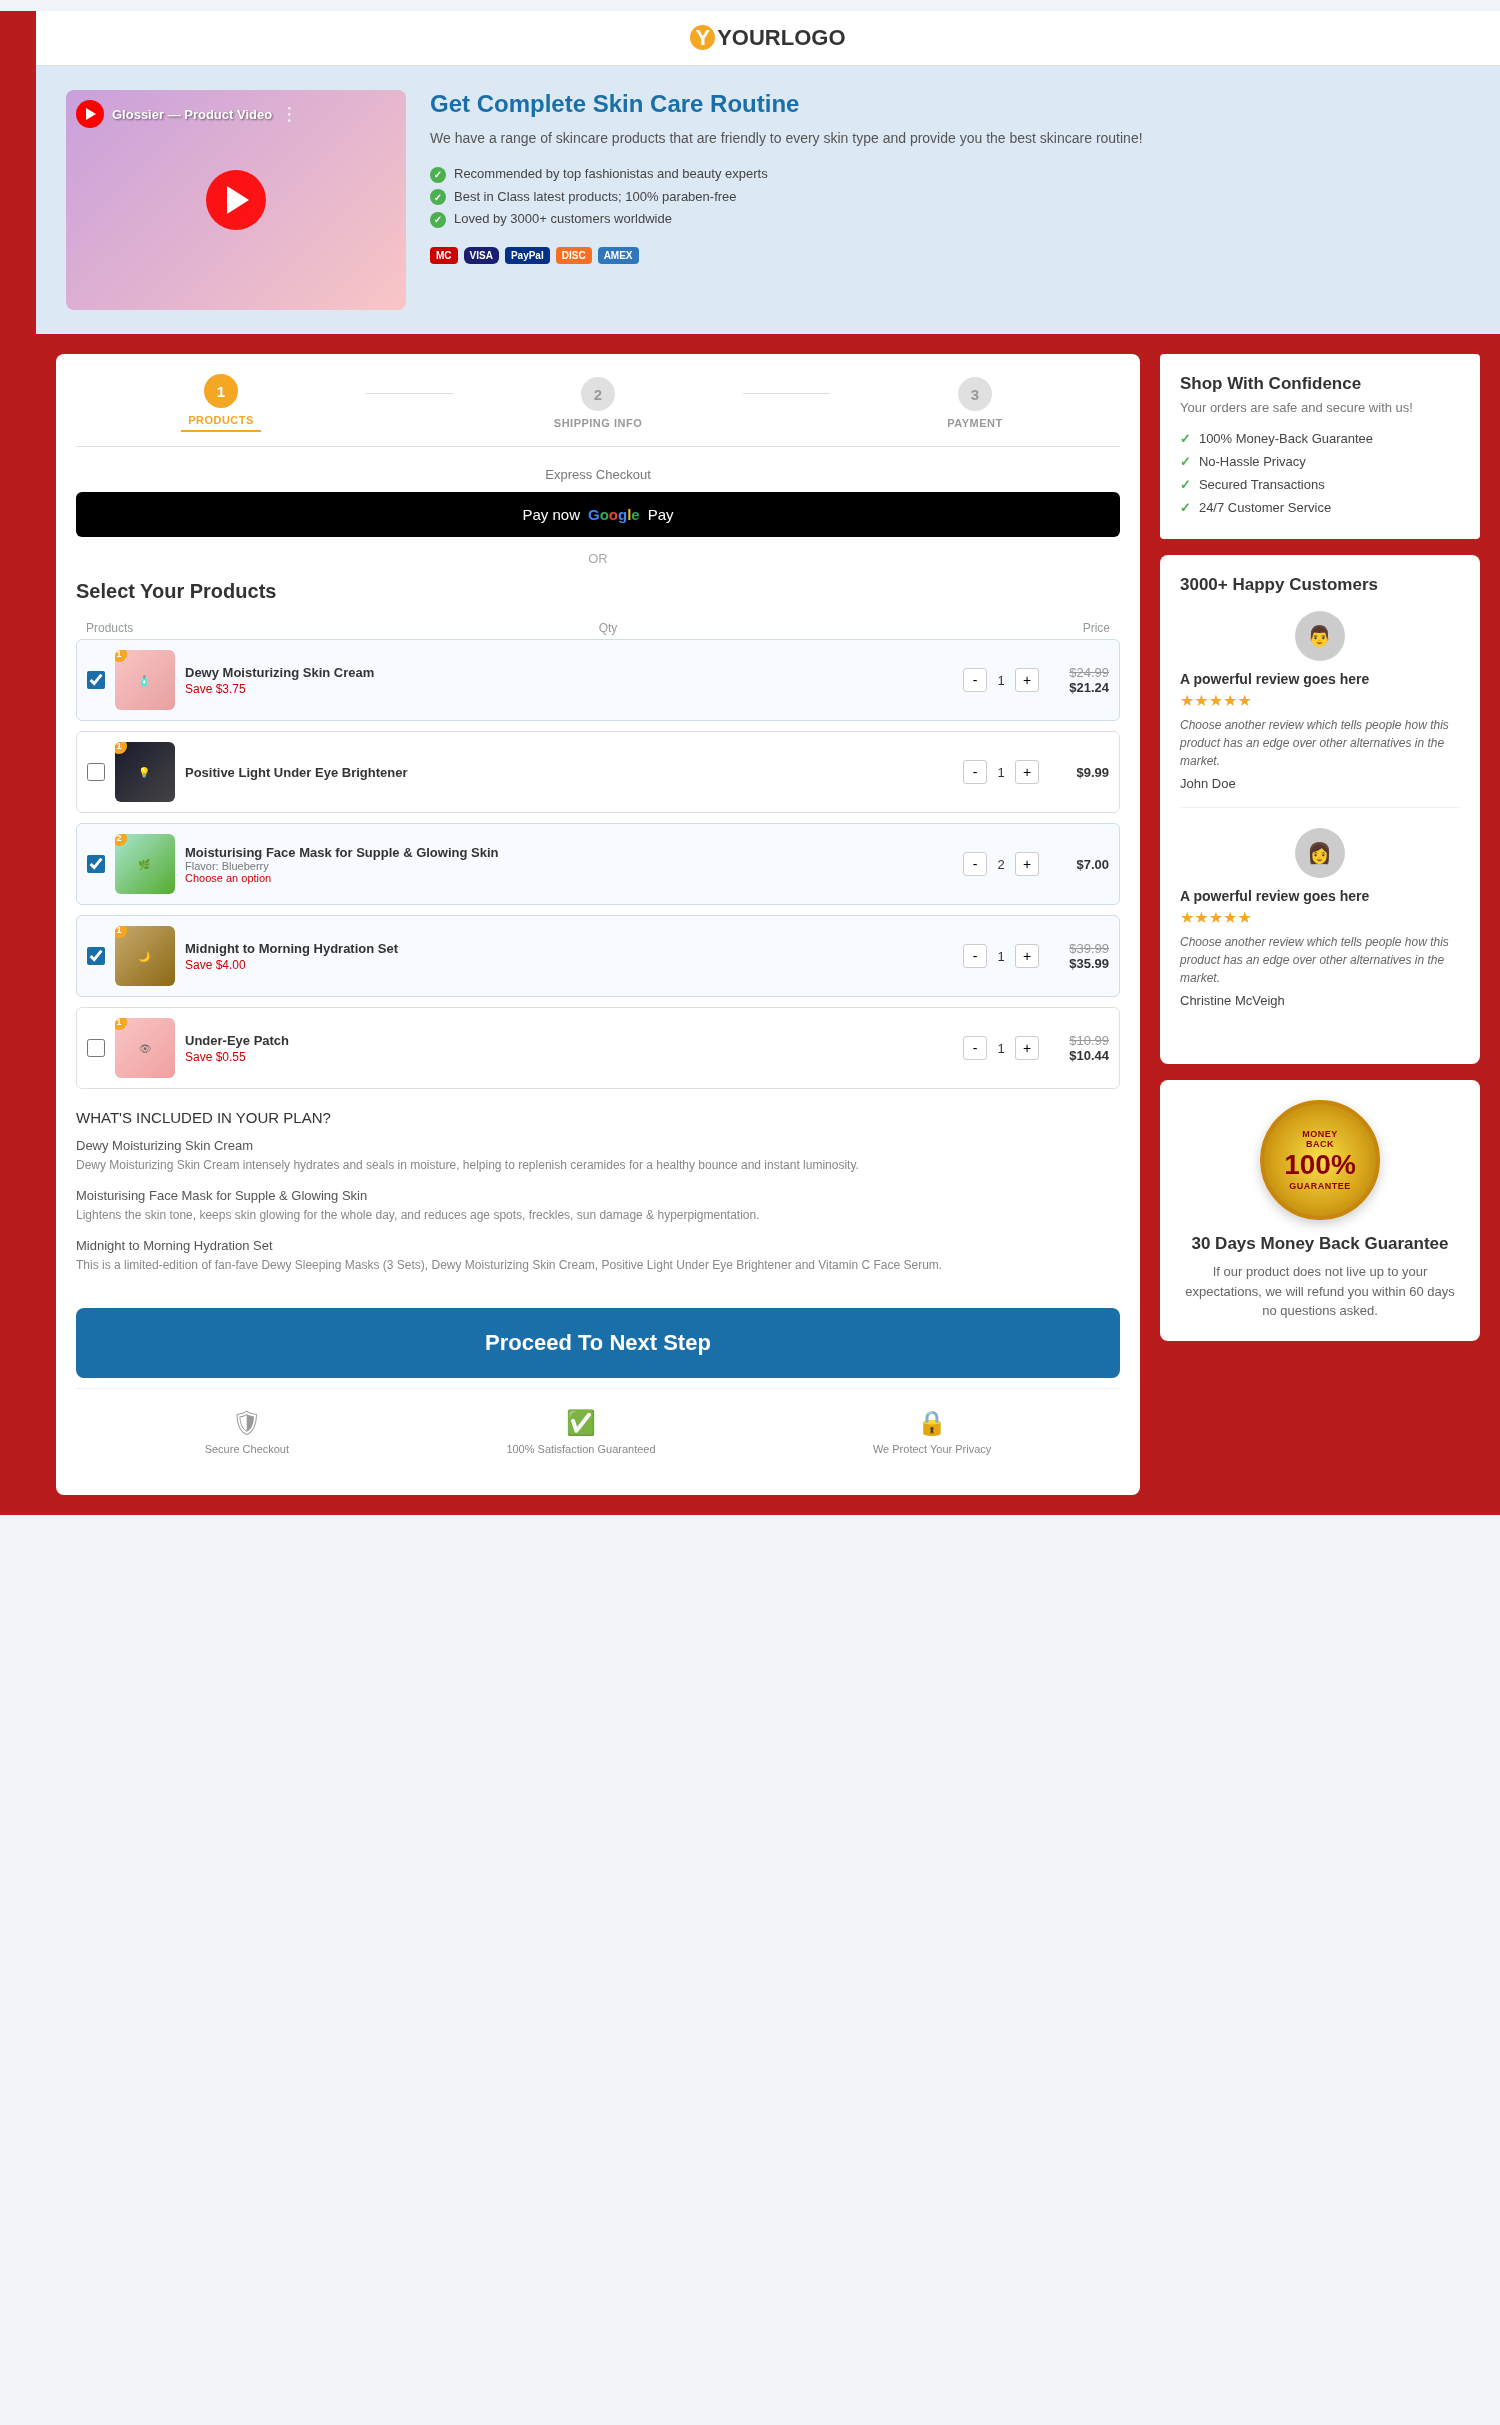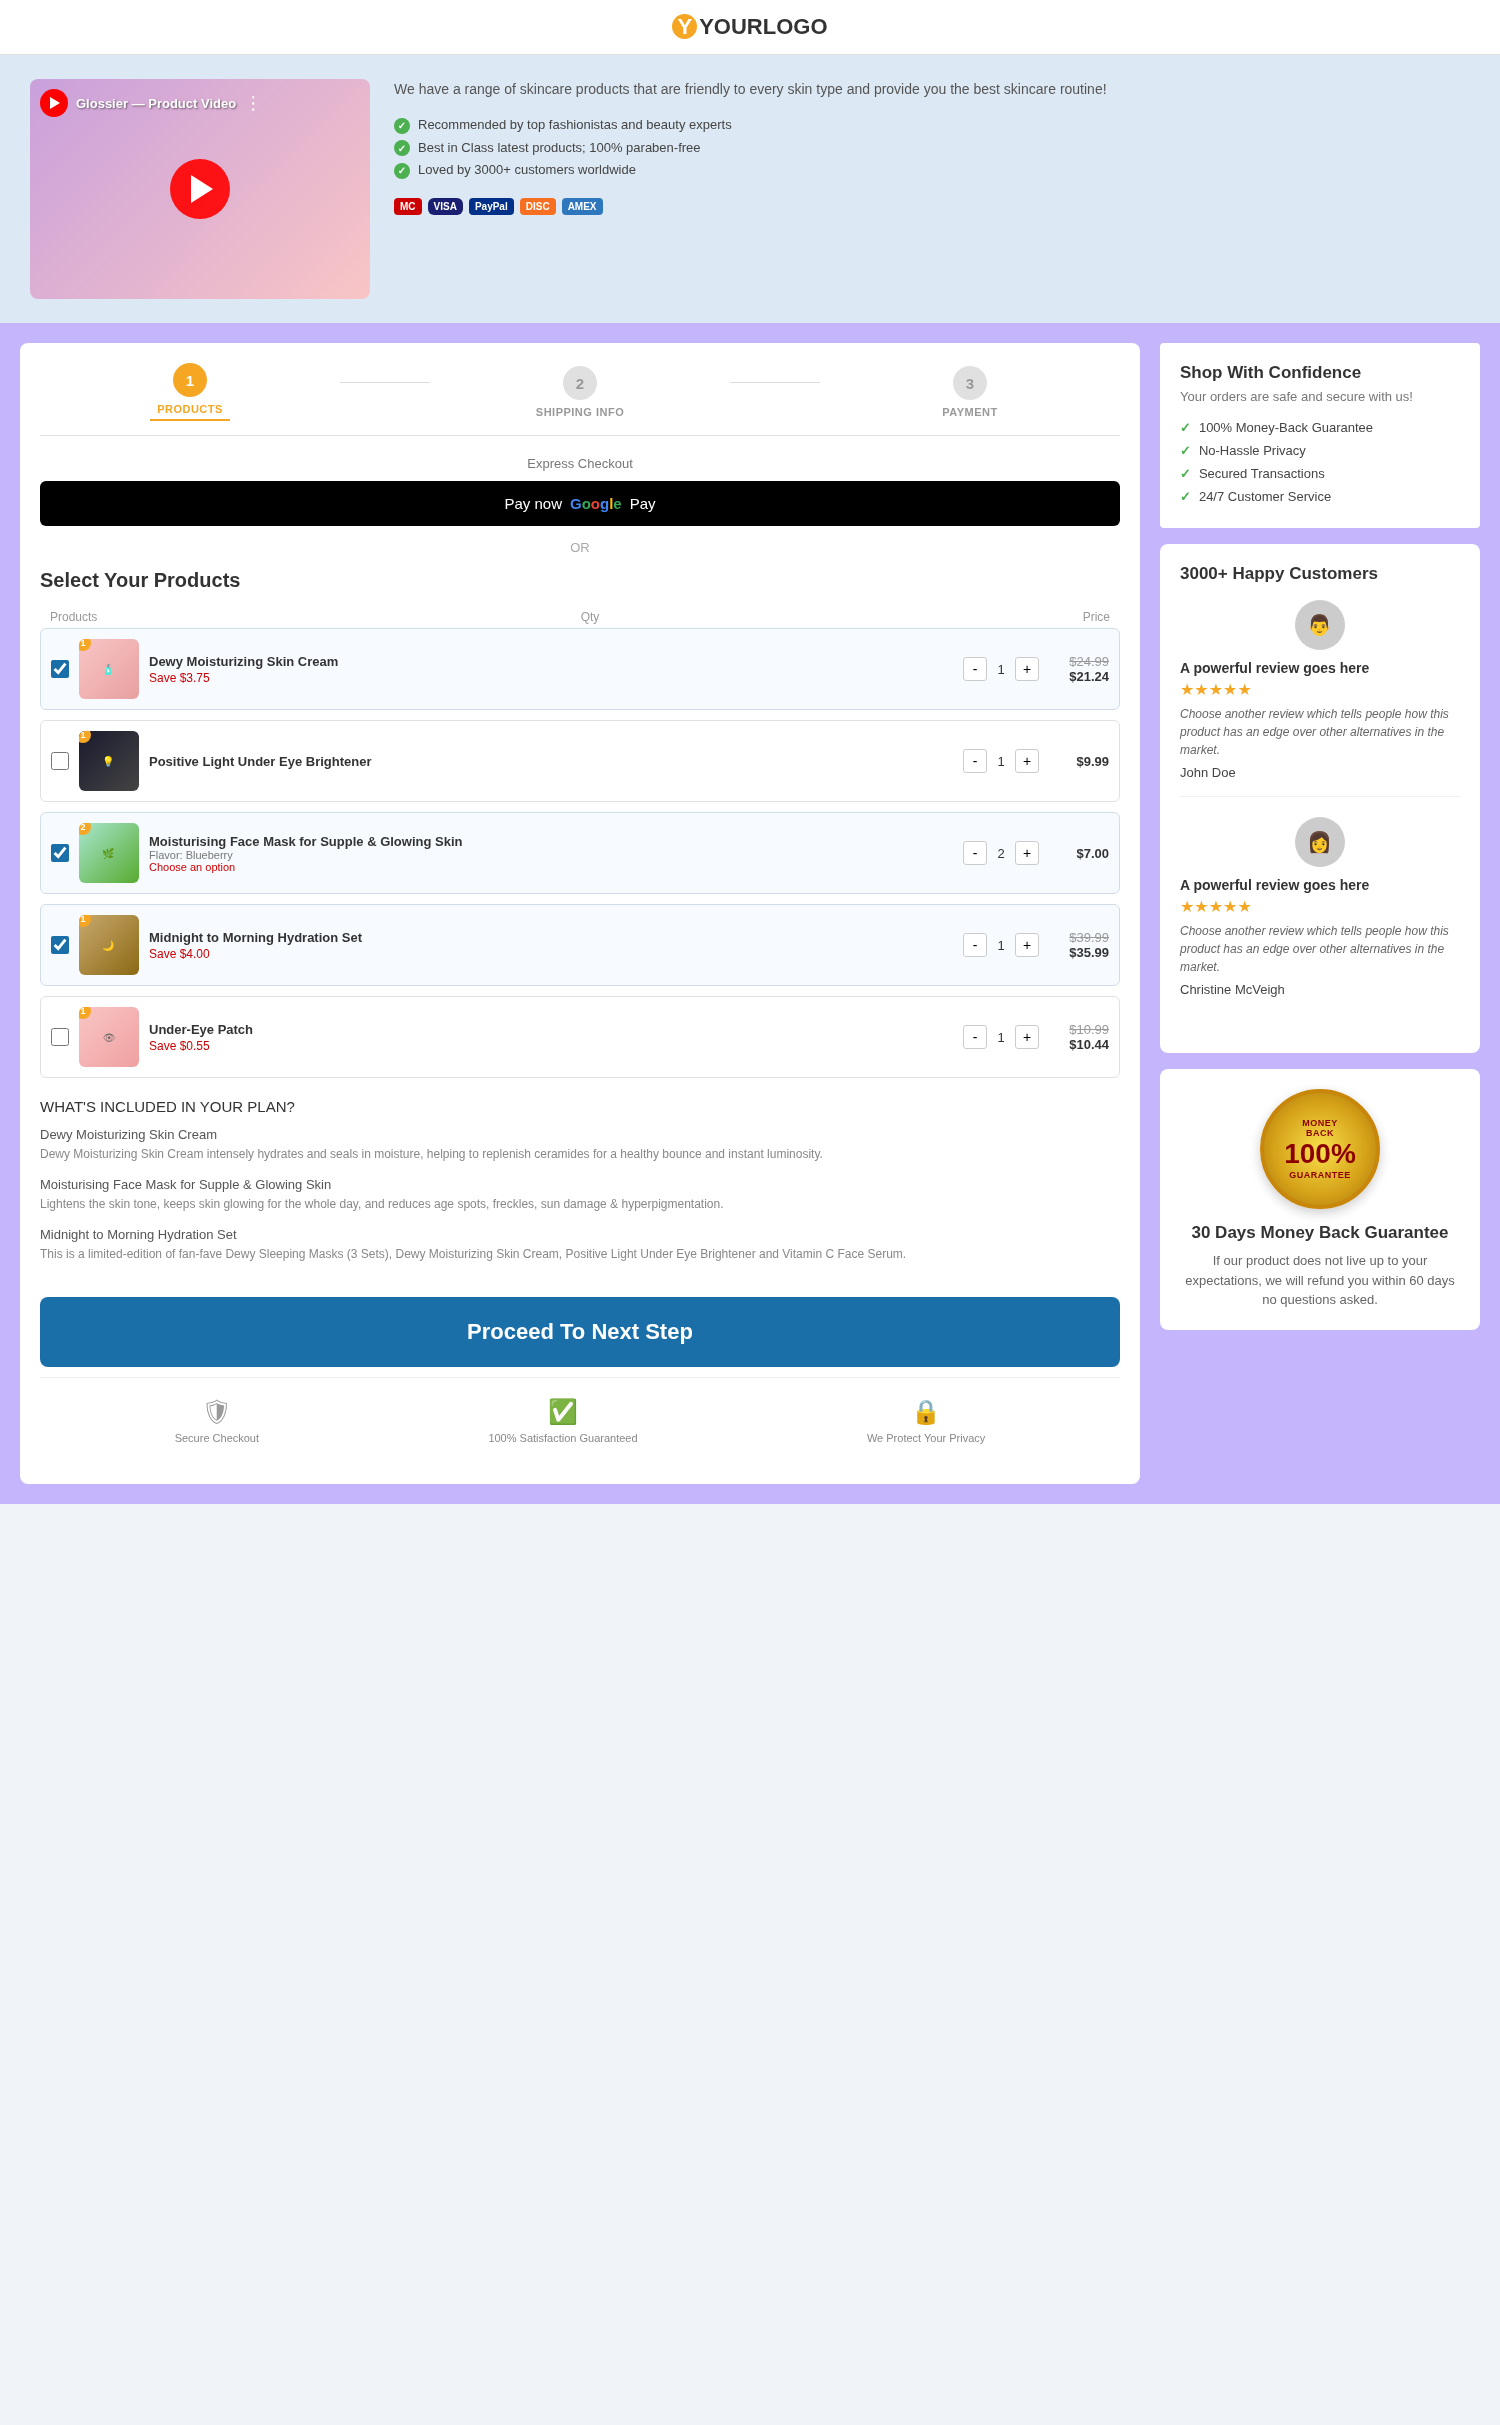--- a/index.html
+++ b/index.html
@@ -1,18 +1,18 @@
 <!DOCTYPE html>
 <html><head>
   <meta charset="utf-8">
   <style>
     * { box-sizing: border-box; margin: 0; padding: 0; }
     body { font-family: Arial, sans-serif; background: #f0f4f8; color: #333; font-size: 14px; }
 
-    .page-wrapper { max-width: 1500px; margin: 0 auto; background: #c4b5fd; }
+    .page-wrapper { max-width: 1500px; margin: 11px auto; background: #b91c1c; padding-left: 36px; }
 
     
     .header { background: #fff; text-align: center; padding: 14px; border-bottom: 1px solid #e0e0e0; }
     .logo { font-size: 22px; font-weight: bold; color: #333; }
 
     
     .hero { background: #dce8f3; padding: 24px 30px; display: flex; gap: 24px; align-items: flex-start; }
     .hero-video { width: 340px; min-width: 340px; background: #000; border-radius: 8px; overflow: hidden; position: relative; height: 220px; }
     .video-thumbnail { width: 100%; height: 100%; background: linear-gradient(135deg, #c9a0dc 0%, #f9c5c5 100%); display: flex; align-items: flex-start; padding: 10px; flex-direction: column; }
     .video-top-bar { display: flex; align-items: center; gap: 8px; margin-bottom: auto; }
@@ -144,20 +144,21 @@
           </div>
           <span class="video-title-text">Glossier — Product Video</span>
           <span class="video-dots">⋮</span>
         </div>
       </div>
       <div class="play-btn-center">
         <div class="play-triangle"></div>
       </div>
     </div>
     <div class="hero-content">
+      <div class="hero-title">Get Complete Skin Care Routine</div>
       <div class="hero-desc">We have a range of skincare products that are friendly to every skin type and provide you the best skincare routine!</div>
       <ul class="hero-bullets">
         <li>Recommended by top fashionistas and beauty experts</li>
         <li>Best in Class latest products; 100% paraben-free</li>
         <li>Loved by 3000+ customers worldwide</li>
       </ul>
       <div class="payment-icons">
         <span class="pay-icon">MC</span>
         <span class="pay-icon visa">VISA</span>
         <span class="pay-icon paypal">PayPal</span>

